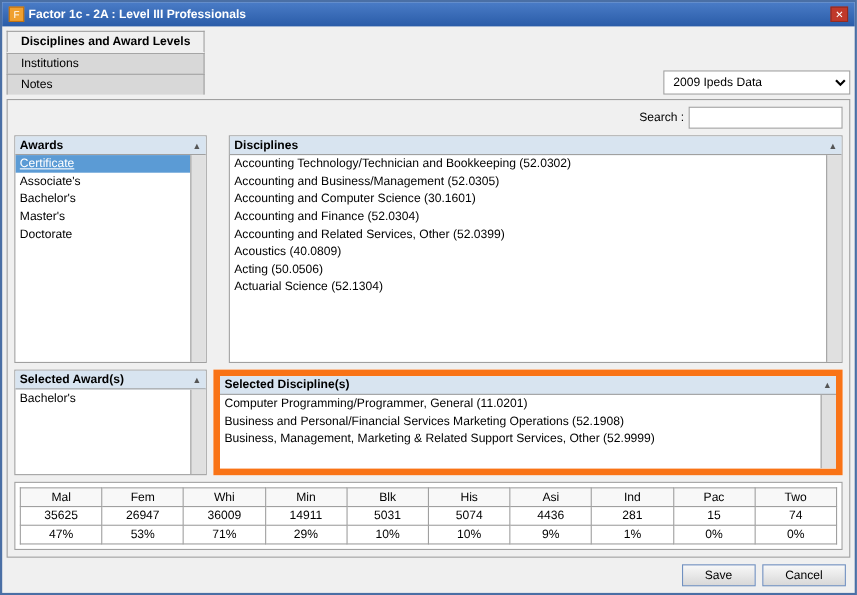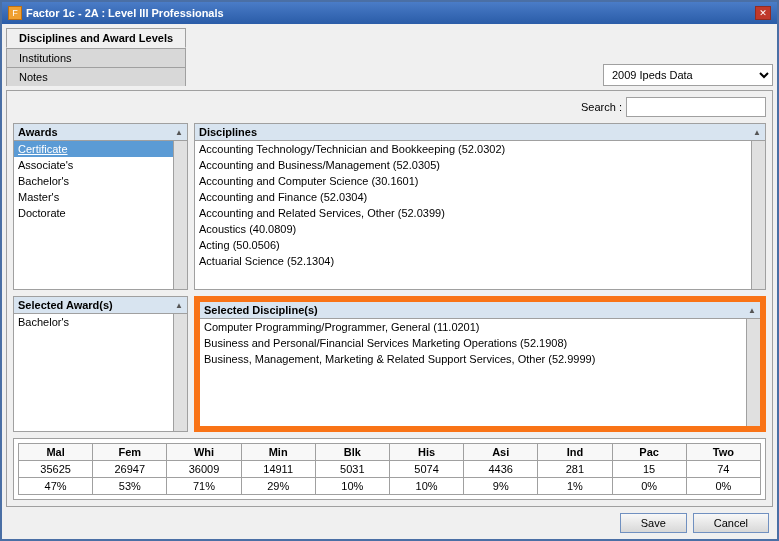--- a/index.html
+++ b/index.html
@@ -126,21 +126,21 @@
     }
     .search-input {
       width: 140px;
       height: 20px;
       border: 1px solid #a0a0a0;
       padding: 1px 3px;
       font-size: 11px;
     }
     .lists-row {
       display: flex;
-      gap: 6px;
+      gap: 20px;
       flex: 1;
       margin-bottom: 6px;
     }
     .list-container {
       display: flex;
       flex-direction: column;
       background: white;
       border: 1px solid #a0a0a0;
     }
     .awards-container {
@@ -172,21 +172,21 @@
       white-space: nowrap;
     }
     .list-item.selected {
       background: #5b9bd5;
       color: white;
       text-decoration: underline;
     }
     .selected-row {
       display: flex;
       gap: 6px;
-      height: 136px;
+      height: 96px;
       margin-bottom: 6px;
     }
     .selected-awards-container {
       width: 175px;
       flex-shrink: 0;
       display: flex;
       flex-direction: column;
       background: white;
       border: 1px solid #a0a0a0;
     }
@@ -215,21 +215,21 @@
     }
     .stats-table th, .stats-table td {
       border: 1px solid #a0a0a0;
       text-align: center;
       padding: 2px 4px;
       font-size: 11px;
       min-width: 55px;
     }
     .stats-table th {
       background: #f8f8f8;
-      font-weight: bold;
+      font-weight: normal;
     }
     .bottom-buttons {
       display: flex;
       justify-content: flex-end;
       gap: 6px;
       padding: 6px 4px 2px 4px;
       flex-shrink: 0;
     }
     .btn {
       padding: 3px 20px;

